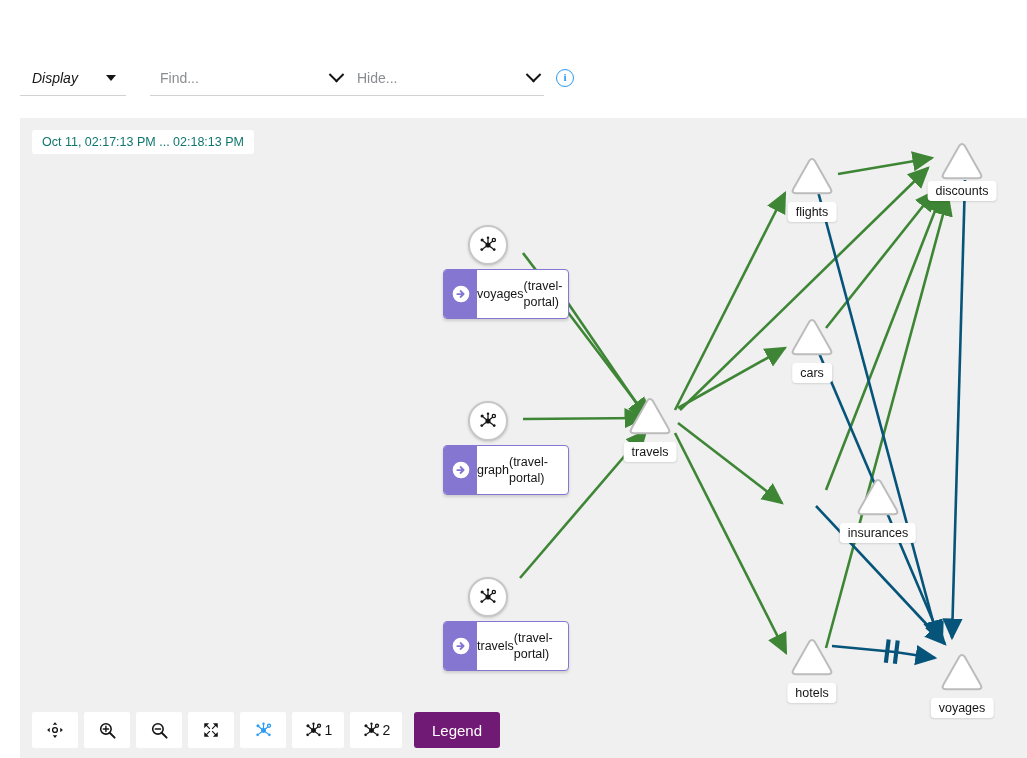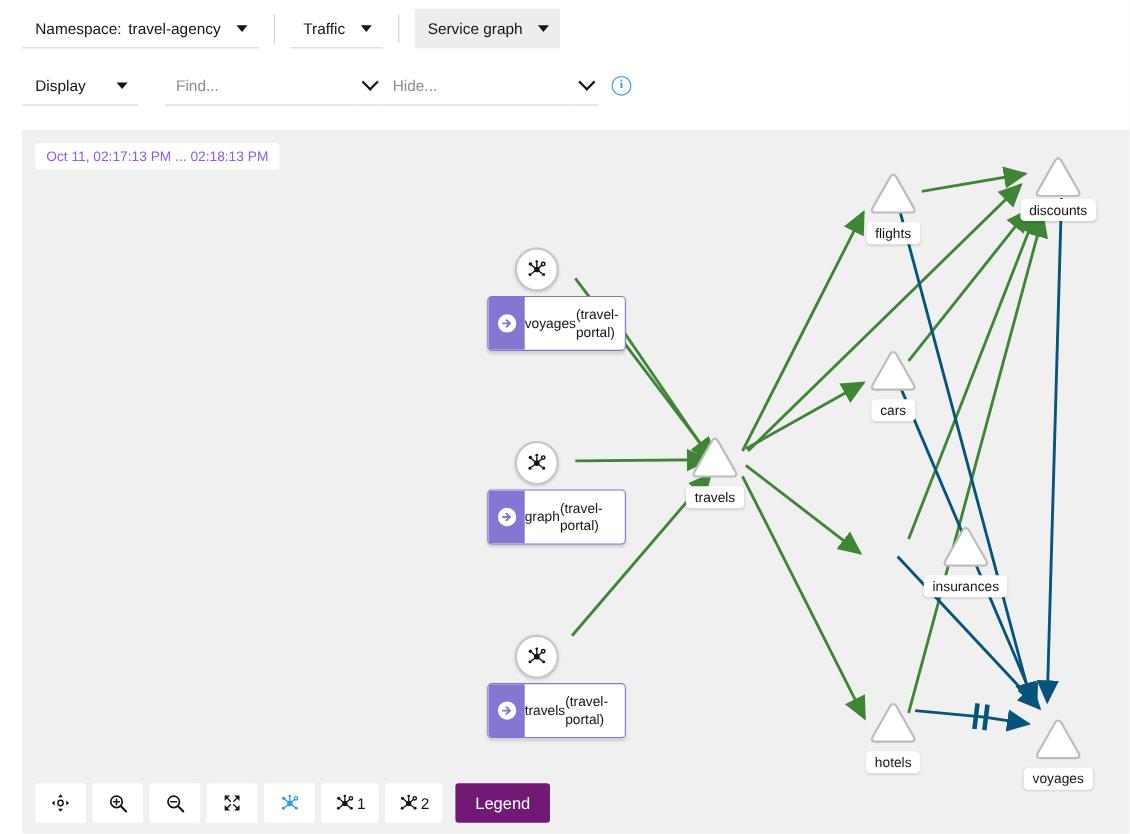--- a/index.html
+++ b/index.html
@@ -137,21 +137,21 @@
   }
 
   #timerange-badge {
     position: absolute;
     left: 12px;
     top: 12px;
     background: #ffffff;
     border-radius: 3px;
     padding: 5px 10px;
     font-size: 12.5px;
-    color: #8b5cf6;
+    color: #0f766e;
     white-space: nowrap;
     z-index: 6;
   }
 
   
   .node {
     position: absolute;
     z-index: 4;
   }
   
@@ -252,46 +252,24 @@
     font-family: "Liberation Sans", sans-serif;
     cursor: pointer;
     margin-left: 6px;
   }
 </style>
 </head>
 <body>
 
 <div id="app">
 
-  <div class="toolbar-row" id="toolbar-primary">
-
-    <div class="select-box">
-      <span class="label-muted">Namespace:</span>
-      <span class="value">travel-agency</span>
-      <span class="caret"></span>
-    </div>
-
-    <div class="divider-v"></div>
-
-    <div class="select-box">
-      <span class="value">Traffic</span>
-      <span class="caret"></span>
-    </div>
-
-    <div class="divider-v"></div>
-
-    <div class="select-box filled">
-      <span class="value">Service graph</span>
-      <span class="caret"></span>
-    </div>
-  </div>
 
   <div class="toolbar-row" id="toolbar-secondary">
 
-    <div class="select-box" style="width:106px;">
+    <div class="select-box" style="width:106px;font-style:italic;">
       <span class="value">Display</span>
       <span class="caret" style="margin-left:auto;"></span>
     </div>
 
     <div style="width:24px;"></div>
 
     <div class="input-group">
       <input class="text-input" type="text" placeholder="Find..." style="">
       <div class="input-toggle">
         <span class="chev"></span>

